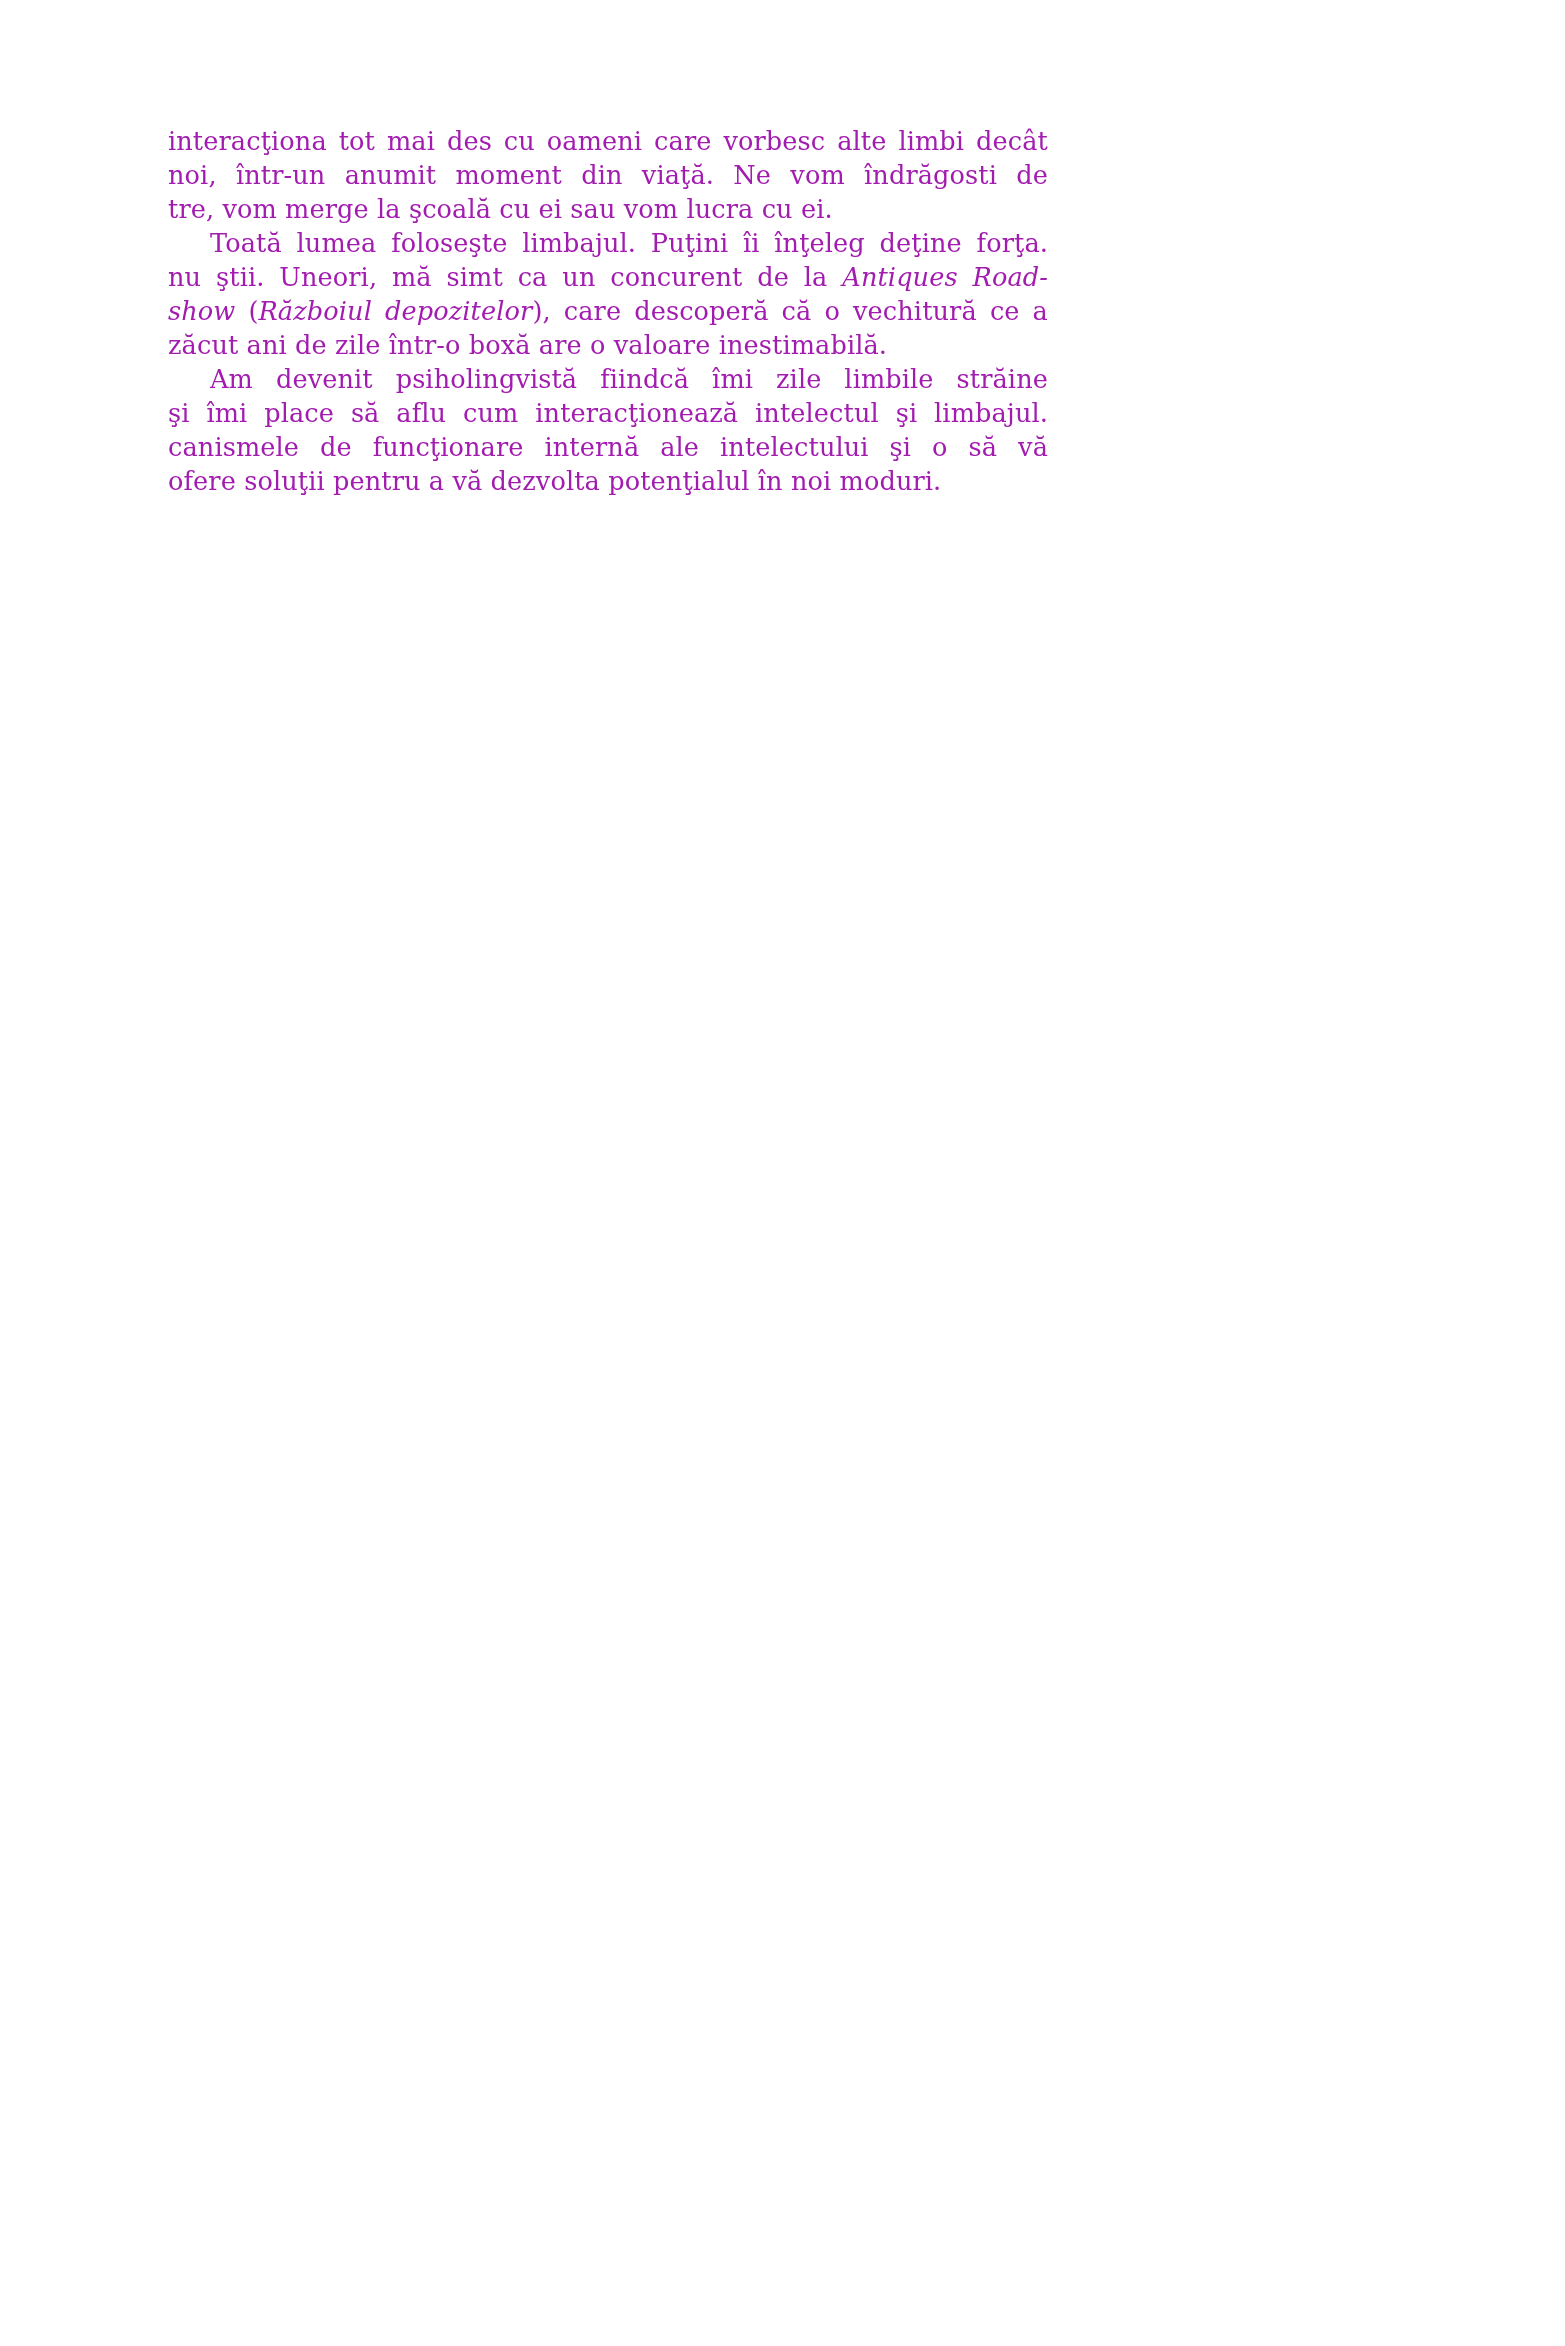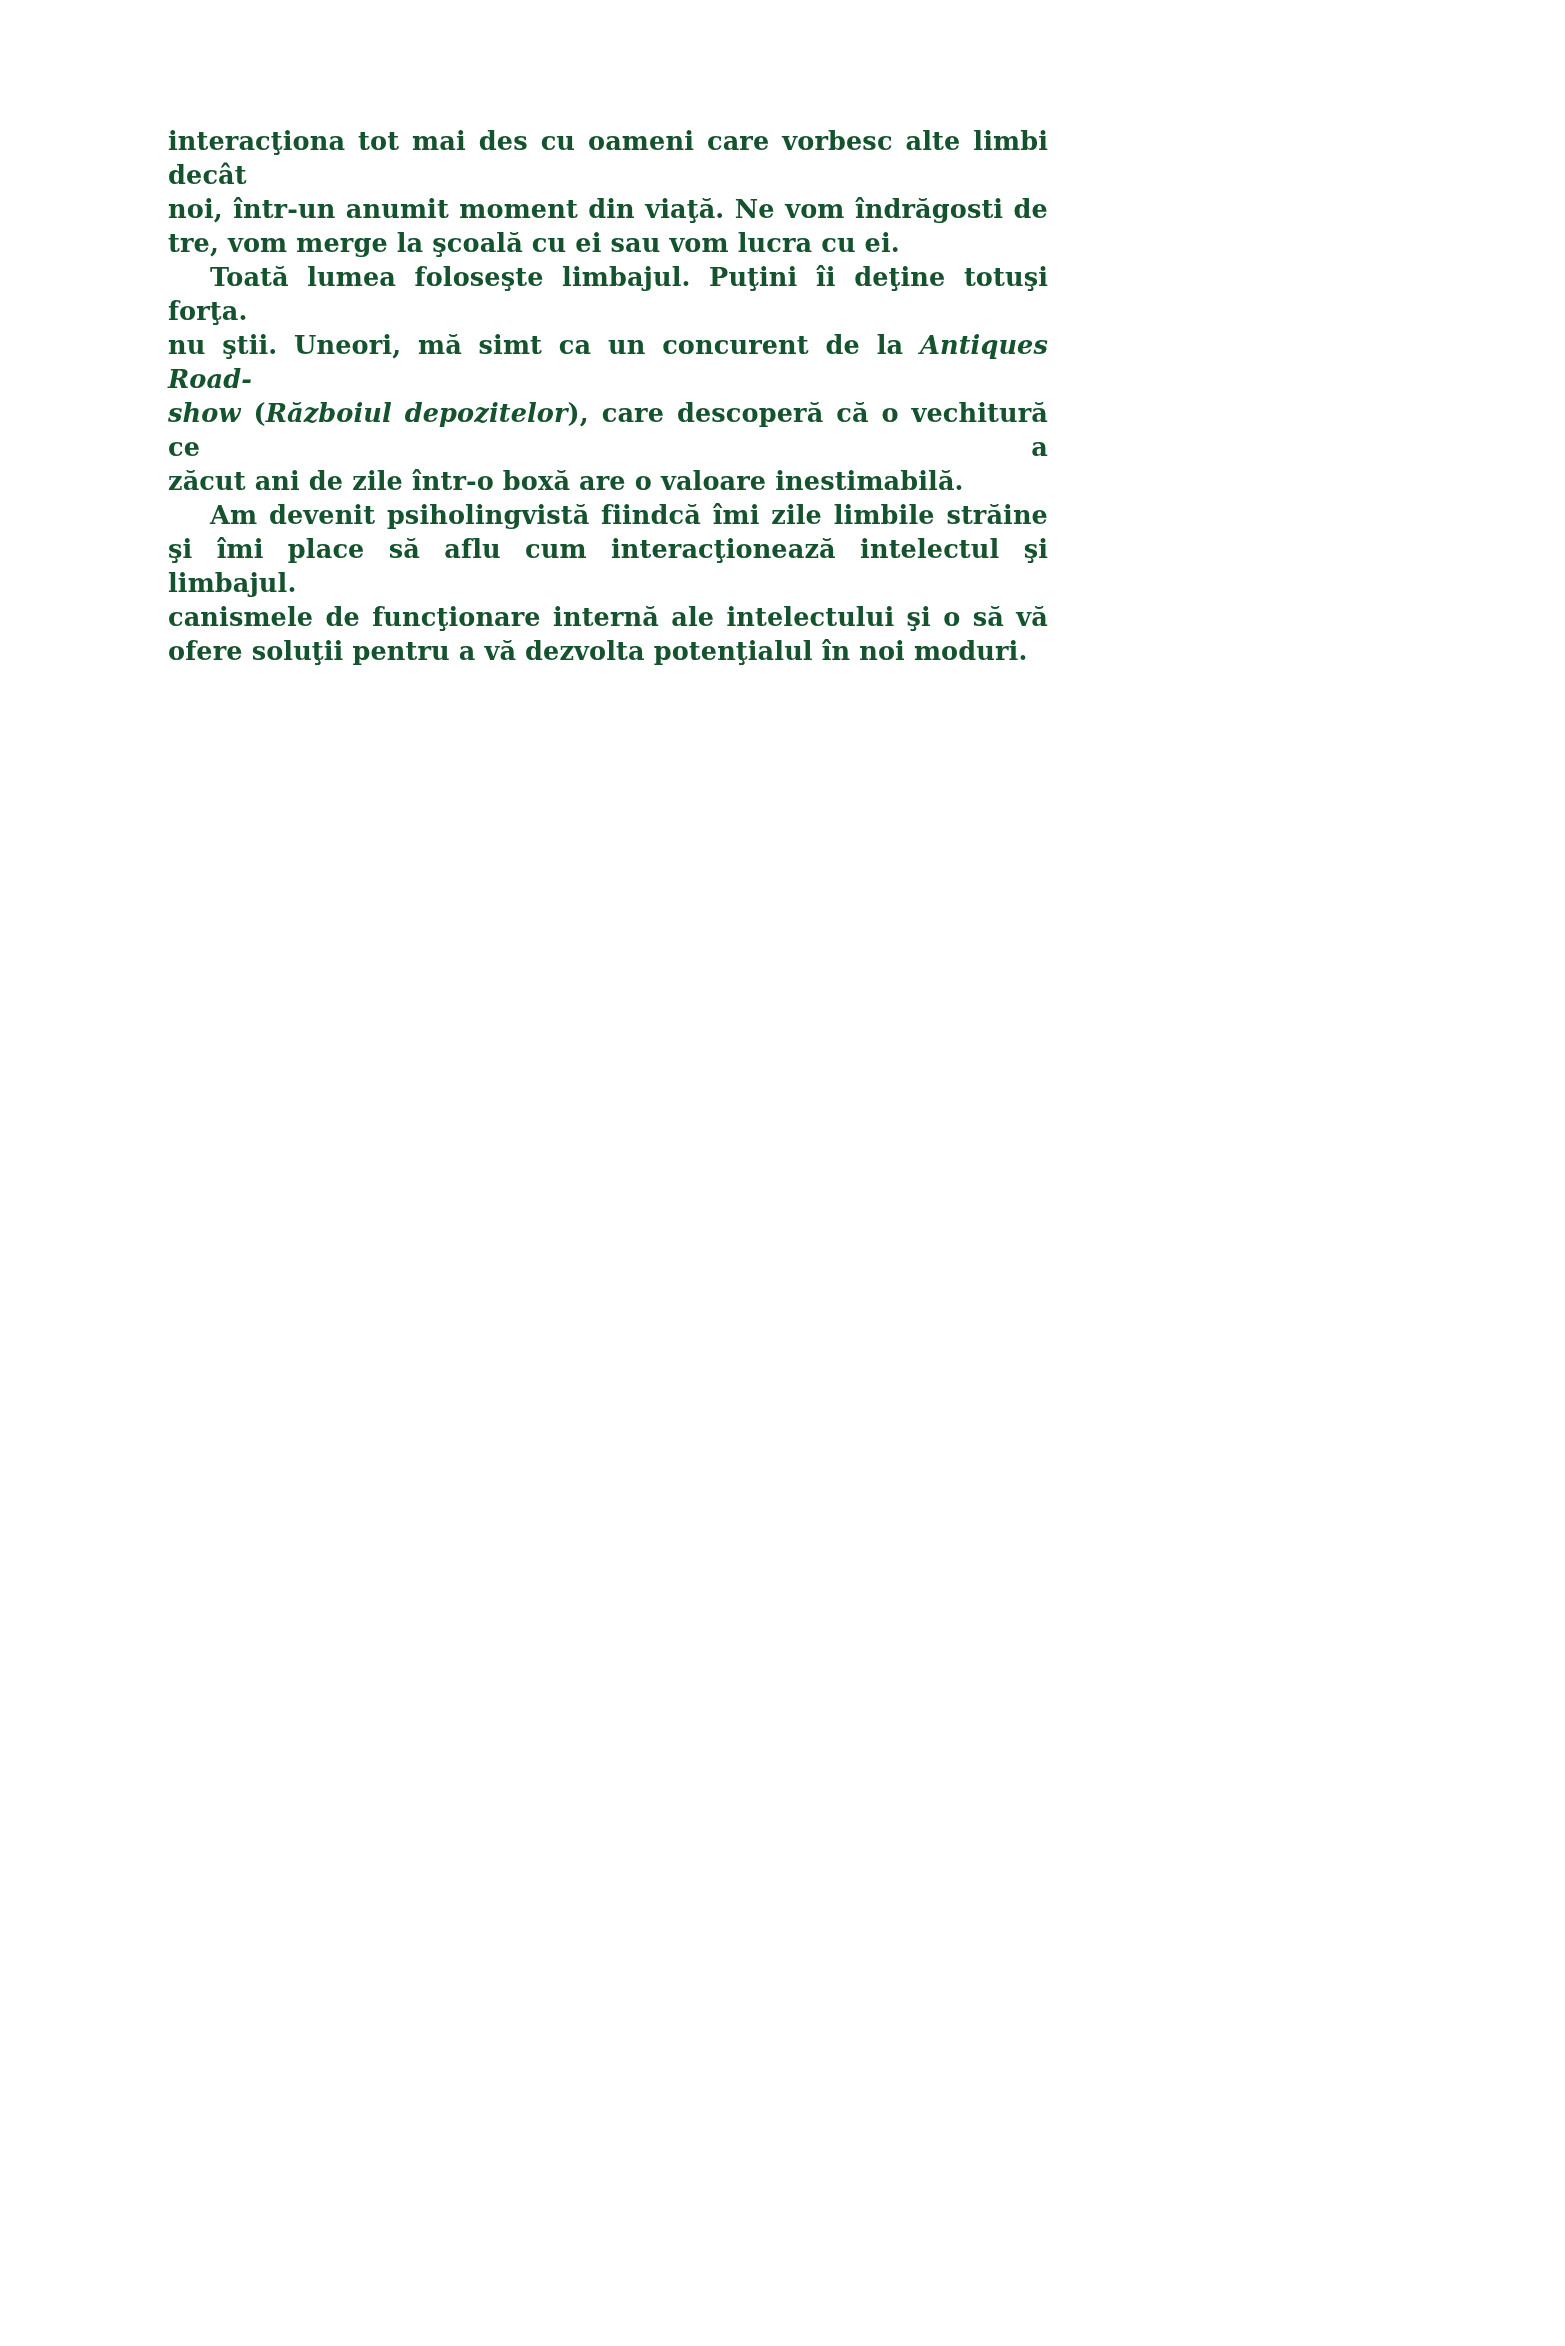--- a/index.html
+++ b/index.html
@@ -42,25 +42,25 @@
     text-indent: 42px;
   }
   .line em {
     font-style: italic;
   }
 </style>
 </head>
 <body style="background: rgb(255, 255, 255);">
 
 <div class="page">
-  <div class="text-block" style="color: #14532d; font-weight: bold;">
+  <div class="text-block" style="color: #a21caf;">
       <div class="line"><span>interacţiona tot mai des cu oameni care vorbesc alte limbi decât</span></div>
       <div class="line"><span>noi, într-un anumit moment din viaţă. Ne vom îndrăgosti de</span></div>
       <div class="line last"><span>tre, vom merge la şcoală cu ei sau vom lucra cu ei.</span></div>
-      <div class="line indent"><span>Toată lumea foloseşte limbajul. Puţini îi deţine totuşi forţa.</span></div>
+      <div class="line indent"><span>Toată lumea foloseşte limbajul. Puţini îi înţeleg deţine forţa.</span></div>
       <div class="line"><span>nu ştii. Uneori, mă simt ca un concurent de la </span><em>Antiques Road-</em></div>
       <div class="line"><em>show</em><span> (</span><em>Războiul depozitelor</em><span>), care descoperă că o vechitură ce a</span></div>
       <div class="line last"><span>zăcut ani de zile într-o boxă are o valoare inestimabilă.</span></div>
       <div class="line indent"><span>Am devenit psiholingvistă fiindcă îmi zile limbile străine</span></div>
       <div class="line"><span>şi îmi place să aflu cum interacţionează intelectul şi limbajul.</span></div>
       <div class="line"><span>canismele de funcţionare internă ale intelectului şi o să vă</span></div>
       <div class="line last"><span>ofere soluţii pentru a vă dezvolta potenţialul în noi moduri.</span></div>
     </div>
 </div>
 

